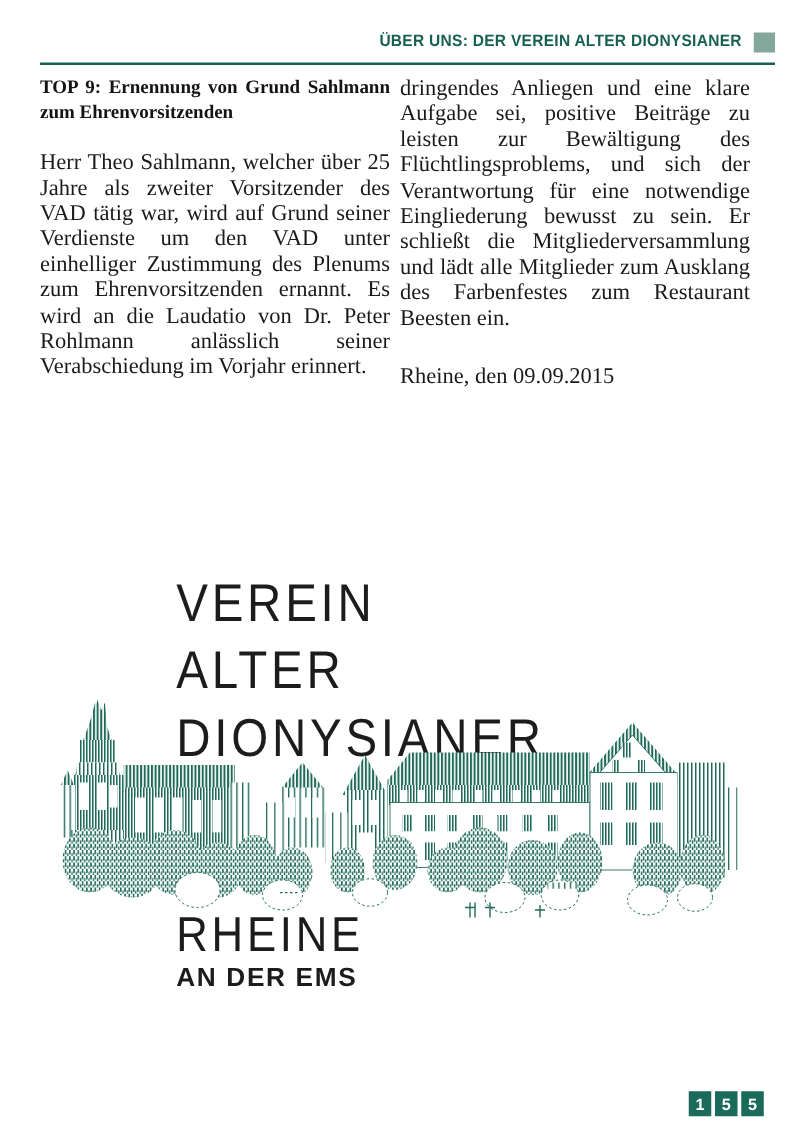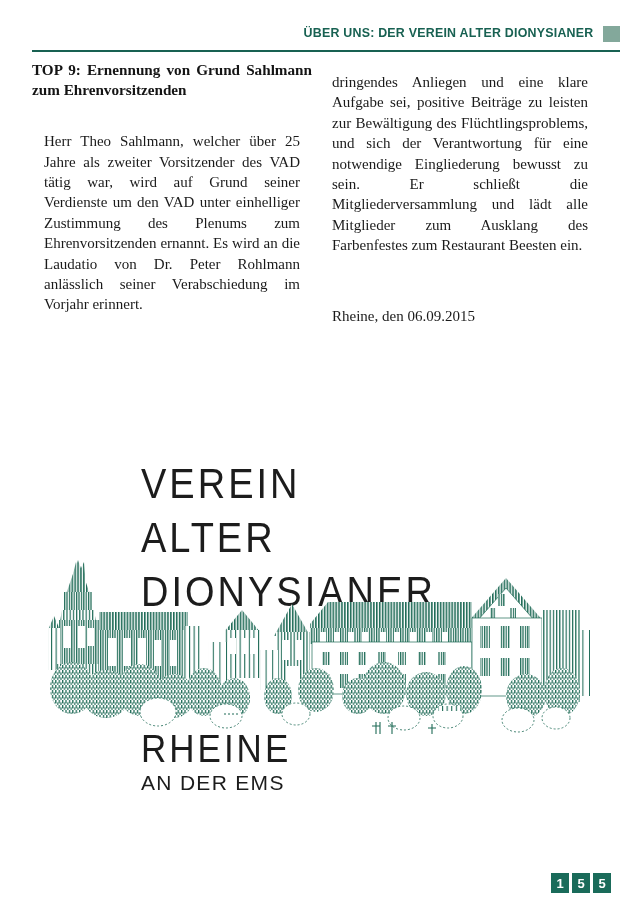--- a/index.html
+++ b/index.html
@@ -78,25 +78,25 @@
     text-align: justify;
     text-align-last: left;
     margin: 0;
     color: #141414;
   }
   .head-bold.hyphen-justify {
     text-align: justify;
   }
   p.body-par {
     font-family: "Liberation Serif", serif;
-    font-size: 15px;
+    font-size: 18px;
     line-height: 20.4px;
     text-align: justify;
     text-align-last: left;
-    margin: 12px;
+    margin: 0;
     color: #1a1a1a;
     hyphens: manual;
   }
   .gap-lg { height: 20px; }
   .gap-md { height: 13px; }
   .gap-sm { height: 2px; }
   .gap-xl { height: 26px; }
 
   
   .logo-block {
@@ -144,21 +144,21 @@
     top: 298px;
     font-size: 35px;
     letter-spacing: 3.0px;
     transform: scaleY(1.12);
     transform-origin: left top;
   }
   .lw-anderems {
     left: 141px;
     top: 342px;
     font-size: 21px;
-    font-weight: 400;
+    font-weight: 700;
     letter-spacing: 1.3px;
   }
   .logo-illustration {
     position: absolute;
     left: 28px;
     top: 130px;
     width: 586px;
     height: 180px;
   }
 
@@ -199,21 +199,21 @@
     <div class="head-bold hyphen-justify">TOP 9: Ernennung von Grund Sahlmann zum Ehrenvorsitzenden</div>
     <div class="gap-lg"></div>
     <p class="body-par">Herr Theo Sahlmann, welcher über 25 Jahre als zweiter Vorsitzender des VAD tätig war, wird auf Grund seiner Verdienste um den VAD unter einhelliger Zustimmung des Plenums zum Ehrenvorsitzenden ernannt. Es wird an die Laudatio von Dr. Peter Rohlmann anlässlich seiner Verabschiedung im Vorjahr erinnert.</p>
     <div class="gap-xl"></div>
     <div class="gap-sm"></div>
   </div>
 
   <div class="col col-right">
     <p class="body-par">dringendes Anliegen und eine klare Aufgabe sei, positive Beiträge zu leisten zur Bewältigung des Flüchtlingsproblems, und sich der Verantwortung für eine notwendige Eingliederung bewusst zu sein. Er schließt die Mitgliederversammlung und lädt alle Mitglieder zum Ausklang des Farbenfestes zum Restaurant Beesten ein.</p>
     <div class="gap-lg" style="height:26px"></div>
-    <p class="body-par" style="text-align:left">Rheine, den 06.09.2015</p>
+    <p class="body-par" style="text-align:left">Rheine, den 09.09.2015</p>
     <div class="gap-md" style="height:20px"></div>
   </div>
 
 </div>
 
 <div class="logo-block">
 
   <div class="logo-wordmark lw-verein">VEREIN</div>
   <div class="logo-wordmark lw-alter">ALTER</div>
   <div class="logo-wordmark lw-dionysianer">DIONYSIANER</div>

